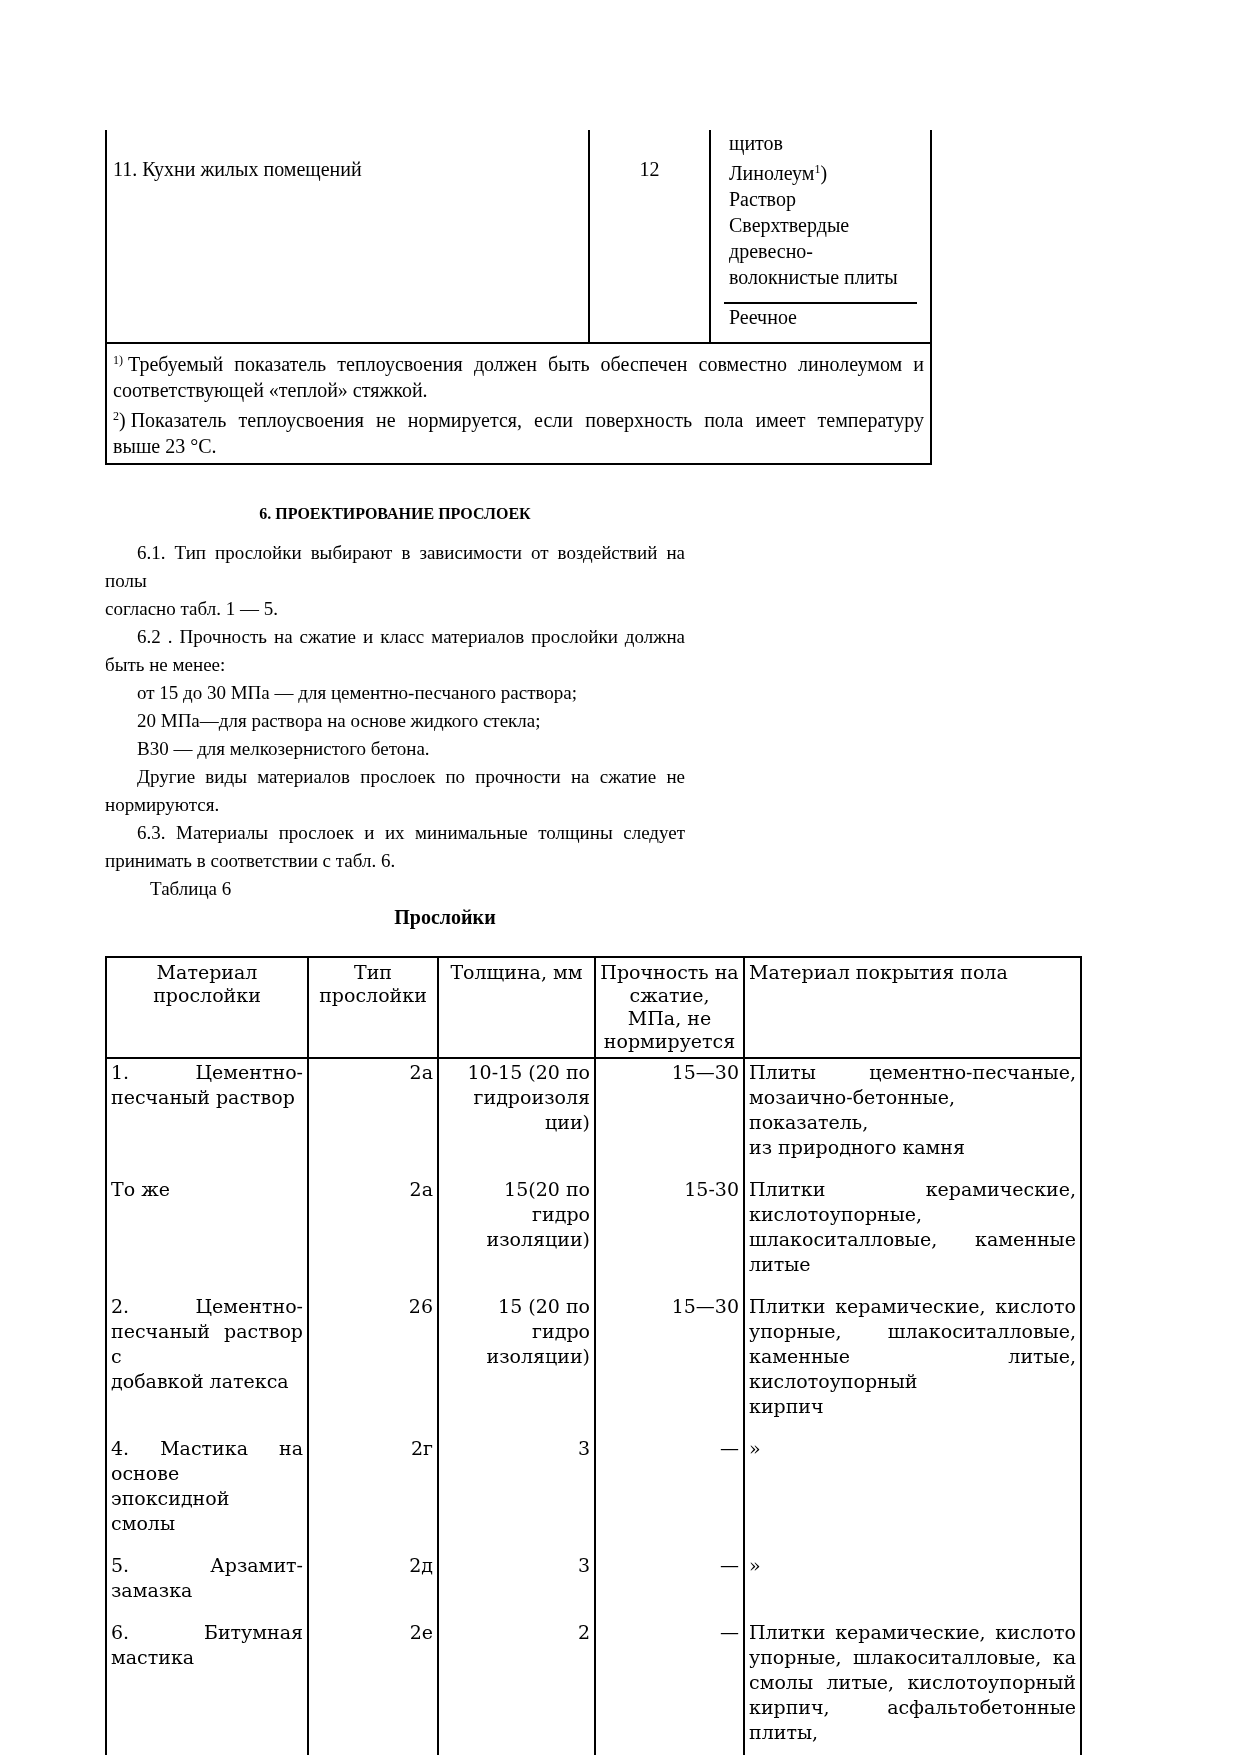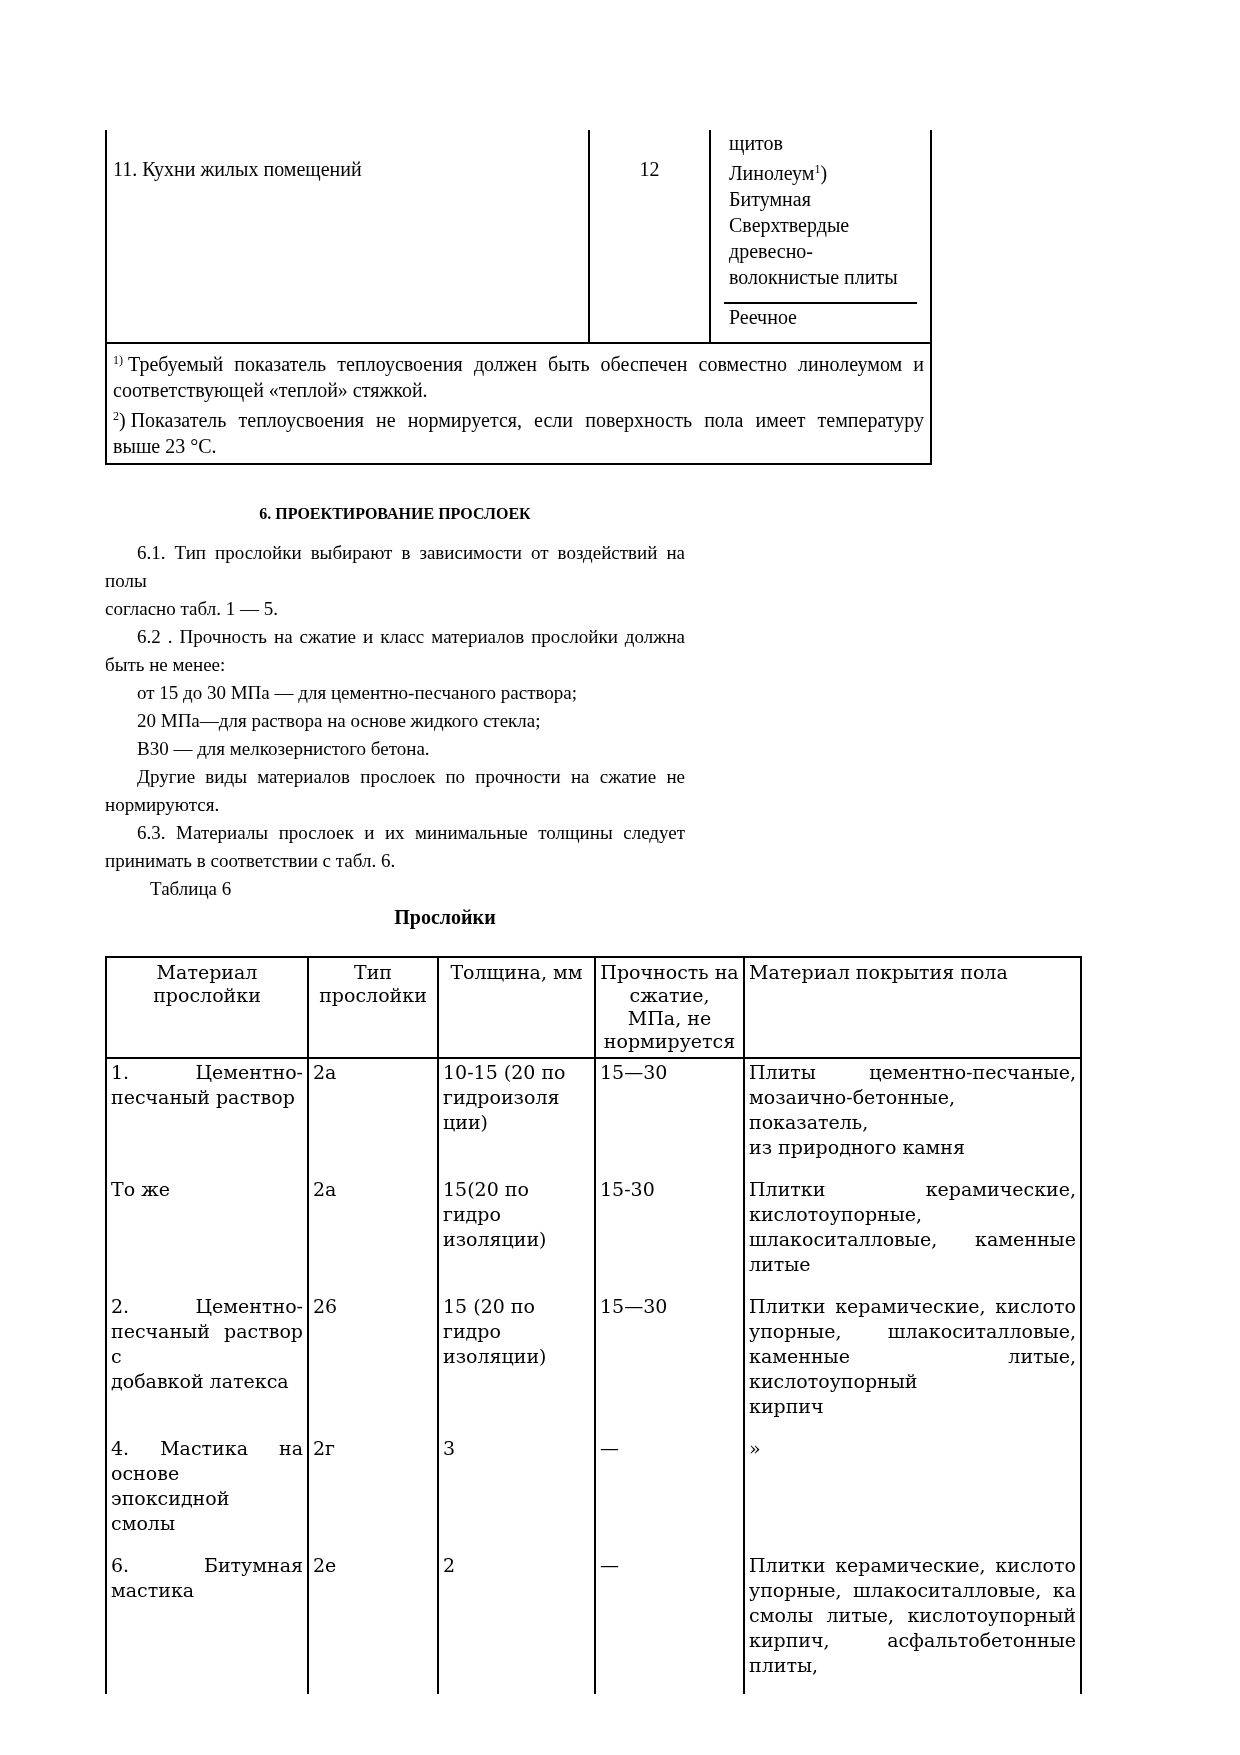--- a/index.html
+++ b/index.html
@@ -34,37 +34,37 @@
 
   
   table.t6{border-collapse:collapse;table-layout:fixed;width:975px;border-top:2px solid #000;
            font-family:"DejaVu Serif", serif;font-size:19px;line-height:25px;}
   table.t6 col.w1{width:202px;} table.t6 col.w2{width:130px;} table.t6 col.w3{width:157px;}
   table.t6 col.w4{width:149px;} table.t6 col.w5{width:337px;}
   table.t6 th, table.t6 td{border-left:2px solid #000;border-right:2px solid #000;vertical-align:top;
            padding:1px 4px 16px 4px;font-weight:normal;}
   table.t6 thead th{border-bottom:2px solid #000;white-space:pre-line;text-align:center;line-height:23px;padding-top:3px;padding-bottom:4px;}
   table.t6 thead th.h5{text-align:left;}
-  td.c2, td.c3, td.c4{text-align:left;white-space:pre-line;}
+  td.c2, td.c3, td.c4{text-align:right;white-space:pre-line;}
 </style>
 </head>
 <body>
 
 <div class="page">
 
   <div class="topblock">
     <div class="ttable">
       <div class="tt-c1">
         <div>11. Кухни жилых помещений</div>
       </div>
       <div class="tt-c2">12</div>
       <div class="tt-c3">
         <div>щитов</div>
         <div><span>Линолеум</span><sup class="fsup">1</sup><span>)</span></div>
-        <div>Битумная</div>
+        <div>Раствор</div>
         <div>Сверхтвердые древесно-волокнистые плиты</div>
         <div class="tt-reech">Реечное</div>
       </div>
     </div>
 
     <div class="footbox">
       <div class="fnote">
         <div class="fl"><sup class="fsup">1)</sup><span></span><span class="ftext">Требуемый показатель теплоусвоения должен быть обеспечен совместно линолеумом и</span></div>
         <div class="fl last">соответствующей «теплой» стяжкой.</div>
       </div>
@@ -186,20 +186,31 @@
           </td>
           <td class="c2">2г</td>
           <td class="c3">3</td>
           <td class="c4">—</td>
           <td class="c5">
             <div class="jl">»</div>
           </td>
         </tr>
         <tr>
           <td class="c1">
+            <div class="jl">5. Арзамит-замазка</div>
+          </td>
+          <td class="c2">2д</td>
+          <td class="c3">3</td>
+          <td class="c4">—</td>
+          <td class="c5">
+            <div class="jl">»</div>
+          </td>
+        </tr>
+        <tr>
+          <td class="c1">
             <div class="jl">6. Битумная мастика</div>
           </td>
           <td class="c2">2е</td>
           <td class="c3">2</td>
           <td class="c4">—</td>
           <td class="c5">
             <div class="jl">Плитки керамические, кислото</div>
             <div class="jl">упорные, шлакоситалловые, ка</div>
             <div class="jl">смолы литые, кислотоупорный</div>
             <div class="jl">кирпич, асфальтобетонные плиты,</div>

